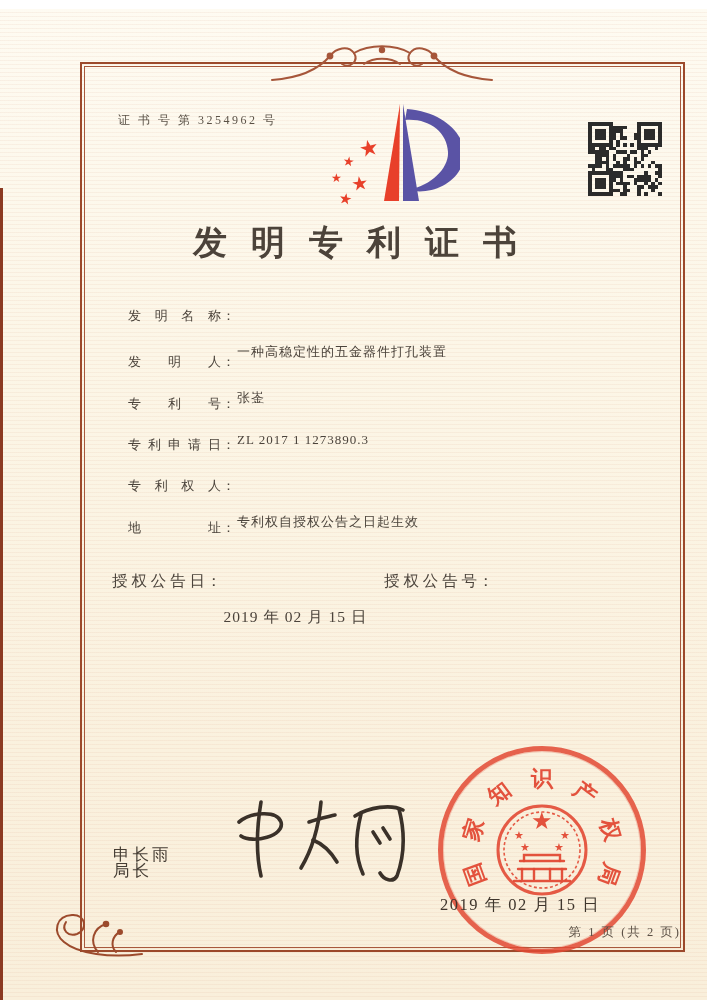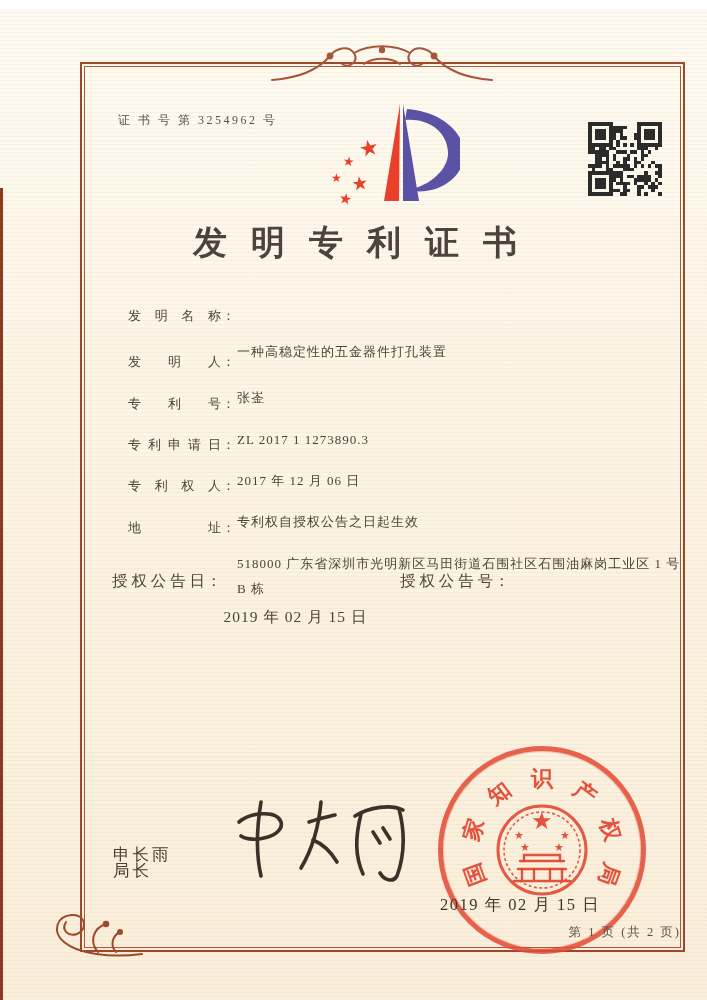--- a/index.html
+++ b/index.html
@@ -345,39 +345,37 @@
     <span class="fvalue">张崟</span>
   </div>
   <div class="row" style="top:391px">
     <span class="flabel">专利号</span>
       <span class="fcolon">：</span>
     <span class="fvalue">ZL 2017 1 1273890.3</span>
   </div>
   <div class="row" style="top:432px">
     <span class="flabel">专利申请日</span>
       <span class="fcolon">：</span>
-    <span class="fvalue">2017 年 12 月 06 日</span>
   </div>
   <div class="row" style="top:473px">
     <span class="flabel">专利权人</span>
       <span class="fcolon">：</span>
     <span class="fvalue">专利权自授权公告之日起生效</span>
   </div>
   <div class="row" style="top:515px">
     <span class="flabel">地址</span>
       <span class="fcolon">：</span>
-    <span class="fvalue wrap">518000 广东省深圳市光明新区马田街道石围社区石围油麻岗工业区 1 号 B 栋</span>
   </div>
 
   <div class="grant-group" style="left:112px;top:568px;justify-content:space-between;">
     <span class="flabel">授权公告日</span>
       <span class="fcolon">：</span>
     <span class="fvalue">2019 年 02 月 15 日</span>
   </div>
-  <div class="grant-group" style="left:400px;top:568px;">
+  <div class="grant-group" style="left:384px;top:568px;">
     <span class="flabel">授权公告号</span>
       <span class="fcolon">：</span>
   </div>
 
 
   <div class="signer" style="top:860px">局长</div>
   <div class="signer" style="top:844px">申长雨</div>
 
   <svg class="signature" viewBox="0 0 205 98">
     <g stroke="#3a3129" stroke-width="3.6" fill="none" stroke-linecap="round" stroke-linejoin="round">

